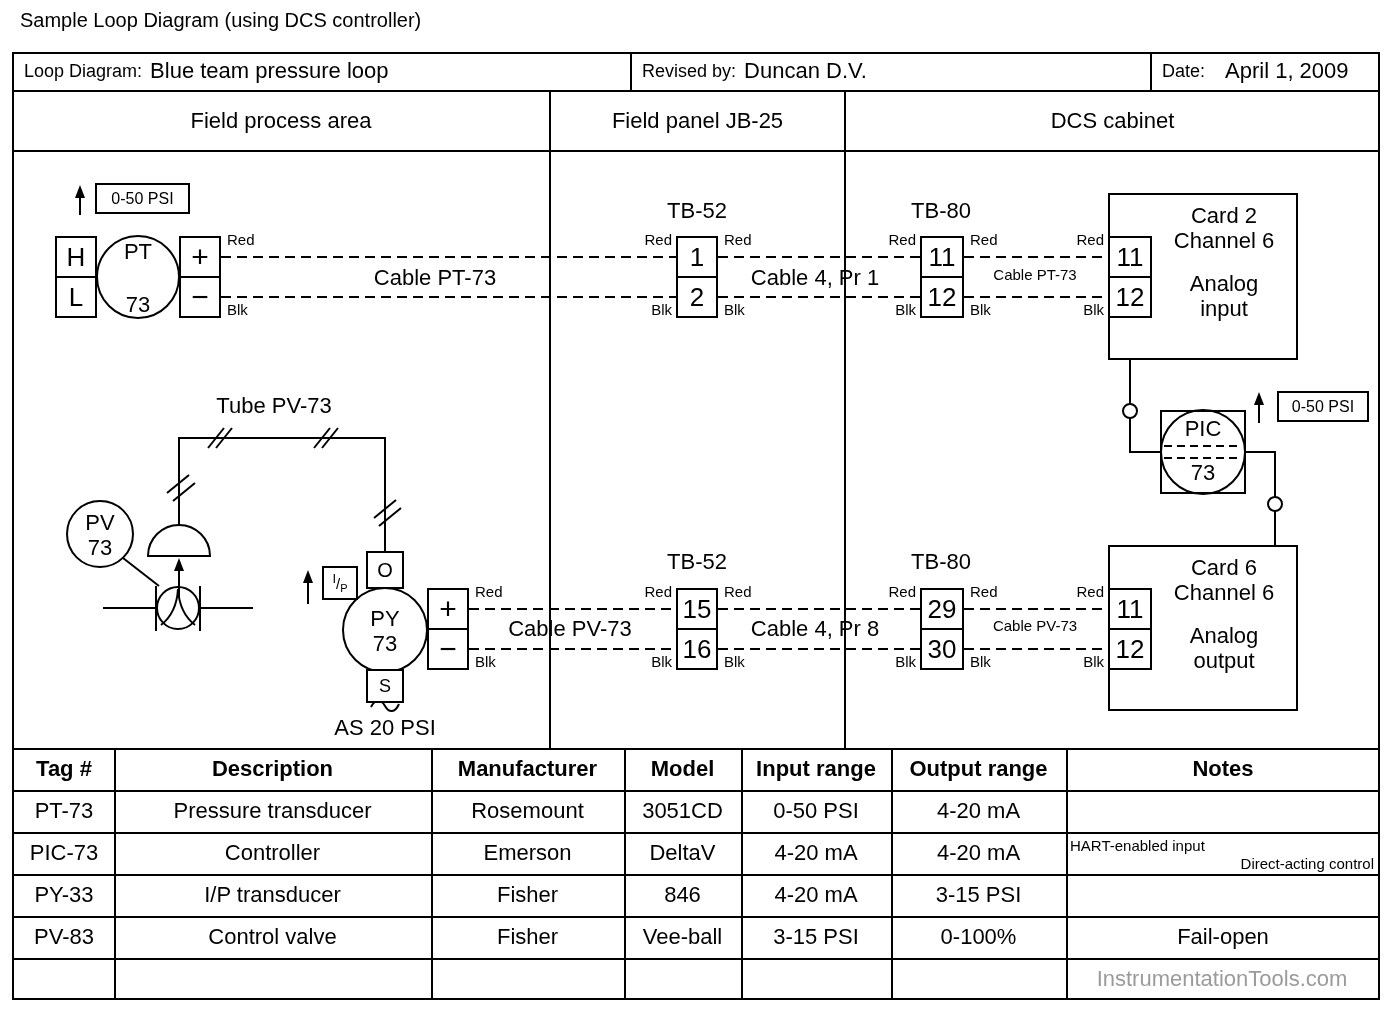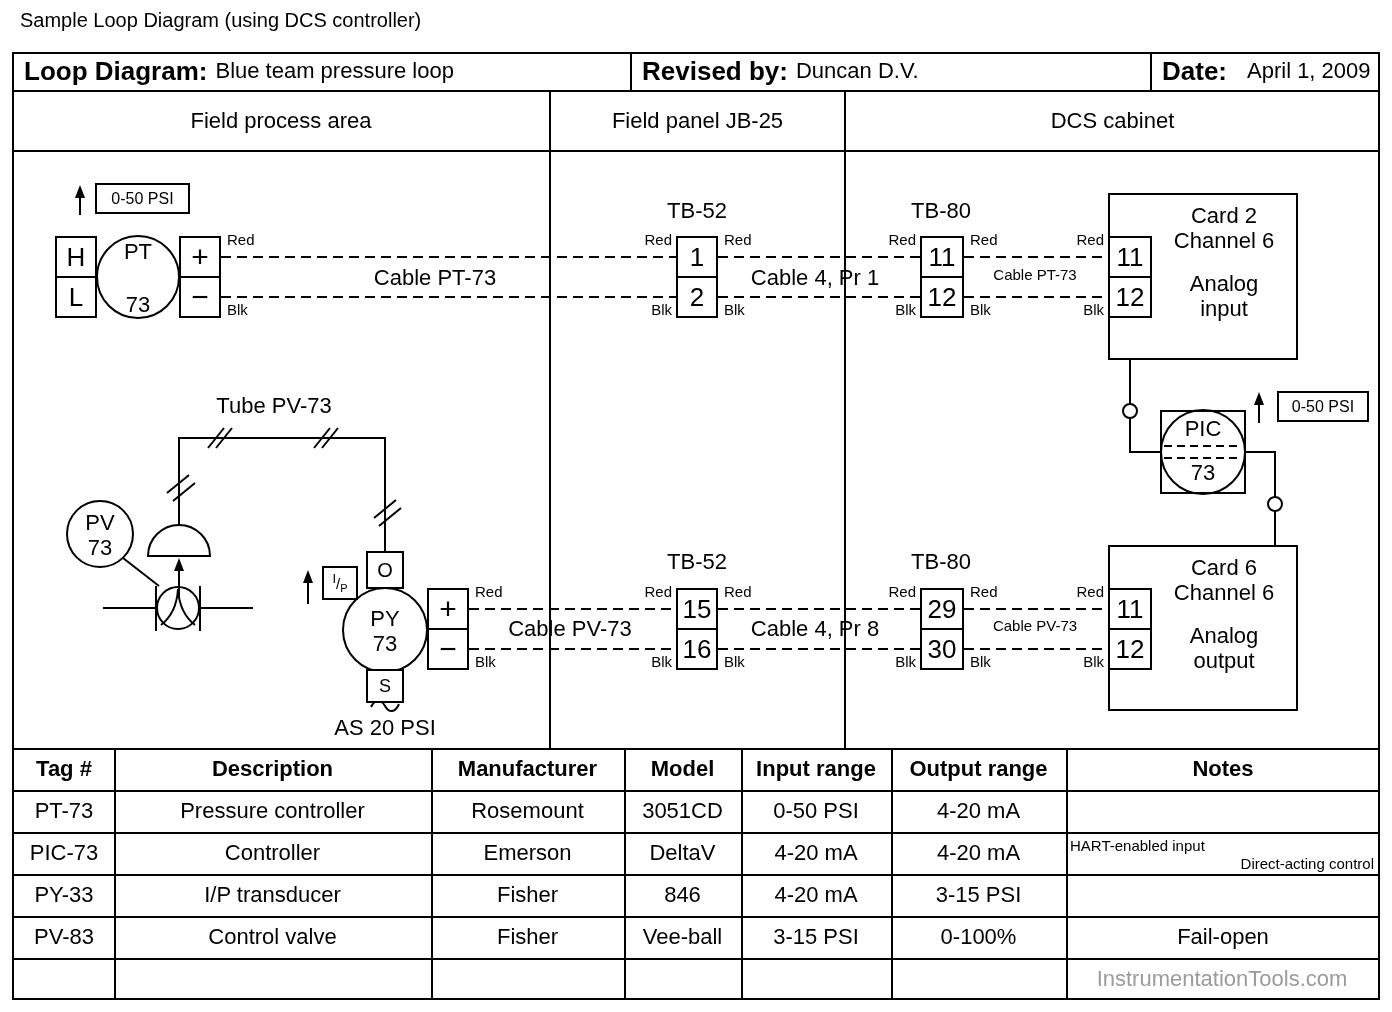--- a/index.html
+++ b/index.html
@@ -13,21 +13,21 @@
       display:flex;align-items:center;justify-content:center;text-align:center;}
   .obx{position:absolute;box-sizing:border-box;border:2px solid #000;background:transparent;}
   .term{font-size:26px;}
   .pm{font-size:30px;font-weight:400;}
   .f15{font-size:15px;}.f16{font-size:16px;}.f17{font-size:22px;}.f18{font-size:18px;}
   .f20{font-size:20px;}.f22{font-size:22px;}
   .two{font-size:22px;line-height:25px;}
   .wl{position:absolute;font-size:15px;}
   .wr{text-align:right;}
   .hcell{position:absolute;display:flex;align-items:center;}
-  .hcell .lbl{font-weight:bold;font-size:26px;}
+  .hcell .lbl{font-weight:normal;font-size:18px;}
   .hcell .val{font-size:22px;margin-left:8px;}
   .thead{font-weight:bold;font-size:22px;}
   .tcell{font-size:22px;}
   .ipi{font-size:13px;transform:translateY(-5px);}
   .ips{font-size:15px;}
   .ipp{font-size:11px;transform:translateY(5px);}
   .gray{color:#9b9b9b;}
   .left{justify-content:flex-start;text-align:left;}
   .right{justify-content:flex-end;text-align:right;}
 </style>
@@ -267,21 +267,21 @@
 
   <div class="t thead" style="left:14px;top:750px;width:100px;height:38px;text-align:right;">Tag #</div>
   <div class="t thead" style="left:116px;top:750px;width:313px;height:38px;">Description</div>
   <div class="t thead" style="left:433px;top:750px;width:189px;height:38px;">Manufacturer</div>
   <div class="t thead" style="left:626px;top:750px;width:113px;height:38px;">Model</div>
   <div class="t thead" style="left:743px;top:750px;width:146px;height:38px;">Input range</div>
   <div class="t thead" style="left:893px;top:750px;width:171px;height:38px;">Output range</div>
   <div class="t thead" style="left:1068px;top:750px;width:310px;height:38px;">Notes</div>
 
   <div class="t tcell" style="left:14px;top:792px;width:100px;height:38px;">PT-73</div>
-  <div class="t tcell" style="left:116px;top:792px;width:313px;height:38px;">Pressure controller</div>
+  <div class="t tcell" style="left:116px;top:792px;width:313px;height:38px;">Pressure transducer</div>
   <div class="t tcell" style="left:433px;top:792px;width:189px;height:38px;">Rosemount</div>
   <div class="t tcell" style="left:626px;top:792px;width:113px;height:38px;">3051CD</div>
   <div class="t tcell" style="left:743px;top:792px;width:146px;height:38px;">0-50 PSI</div>
   <div class="t tcell" style="left:893px;top:792px;width:171px;height:38px;">4-20 mA</div>
 
   <div class="t tcell" style="left:14px;top:834px;width:100px;height:38px;">PIC-73</div>
   <div class="t tcell" style="left:116px;top:834px;width:313px;height:38px;">Controller</div>
   <div class="t tcell" style="left:433px;top:834px;width:189px;height:38px;">Emerson</div>
   <div class="t tcell" style="left:626px;top:834px;width:113px;height:38px;">DeltaV</div>
   <div class="t tcell" style="left:743px;top:834px;width:146px;height:38px;">4-20 mA</div>

